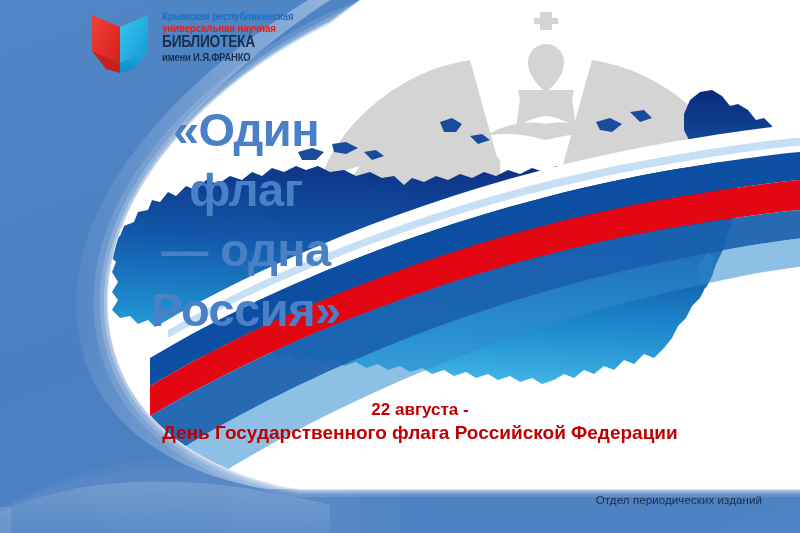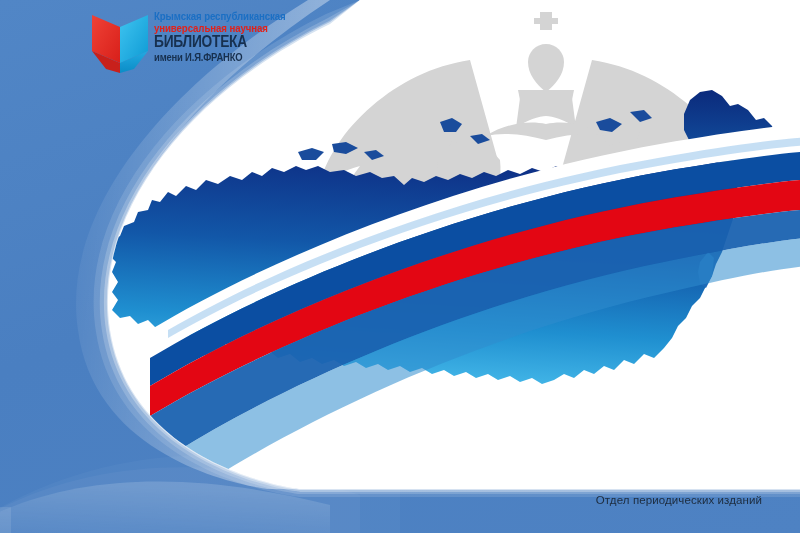--- a/index.html
+++ b/index.html
@@ -29,20 +29,21 @@
     height: 533px;
   }
 
   
   .logo {
     position: absolute;
     left: 86px;
     top: 7px;
     display: flex;
     align-items: flex-start;
+    gap: 8px;
     z-index: 40;
   }
   .logo-mark {
     width: 68px;
     height: 70px;
     flex: 0 0 auto;
   }
   .logo-text {
     padding-top: 4px;
     line-height: 1.02;
@@ -351,17 +352,27 @@
       <polygon points="34,56 62,44 48,62 34,66" fill="url(#bkBlueLo)"></polygon>
     </svg>
     <div class="logo-text">
       <div class="logo-l1">Крымская республиканская</div>
       <div class="logo-l2">универсальная  научная</div>
       <div class="logo-l3">БИБЛИОТЕКА</div>
       <div class="logo-l4">имени И.Я.ФРАНКО</div>
     </div>
   </div>
 
-
+  <div class="title">
+    <span class="title-line">«Один</span>
+    <span class="title-line">флаг</span>
+    <span class="title-line">— одна</span>
+    <span class="title-line">Россия»</span>
+  </div>
+
+  <div class="subtitle">
+    <span class="subtitle-l1">22 августа -</span>
+    <span class="subtitle-l2">День Государственного флага Российской Федерации</span>
+  </div>
 
   <div class="footer-note">Отдел периодических изданий</div>
 
 </div>
 
 </body></html>

